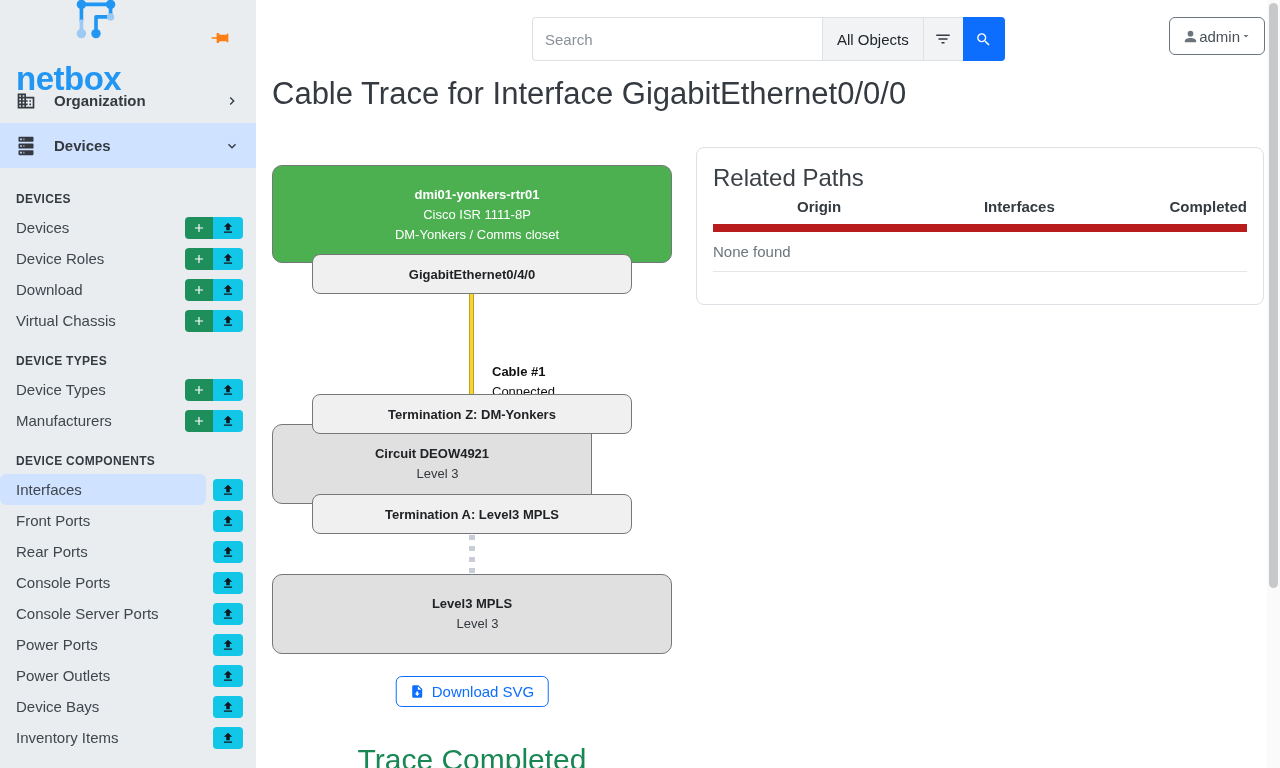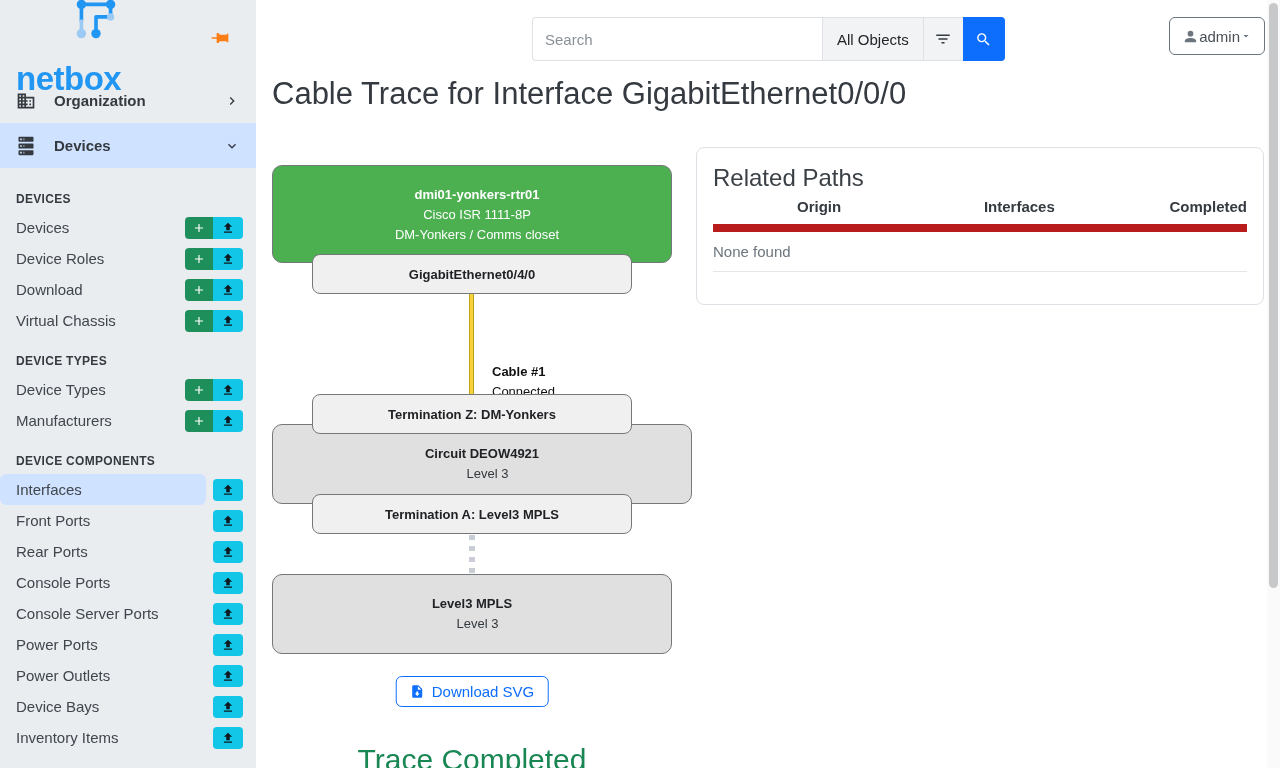--- a/index.html
+++ b/index.html
@@ -47,21 +47,21 @@
   
   .trace-col { position:relative; width:400px; height:610px; margin-top:18px; flex:0 0 auto; }
   .tbox { position:absolute; border:1px solid #75787b; text-align:center; }
   .box-device { left:0; width:400px; top:0; height:98px; background:#4caf50; border-radius:10px; color:#fff; padding-top:19px;padding-left:10px; }
   .box-device .bname { font-size:13px; font-weight:bold; line-height:20px; }
   .box-device .bsub { font-size:13px; line-height:20px; }
   .box-port { left:40px; width:320px; height:40px; background:#f0f0f0; border-radius:8px; font-size:13px; font-weight:bold; color:#202225; display:flex; align-items:center; justify-content:center; }
   .box-iface { top:89px; }
   .box-termz { top:229px; }
   .box-terma { top:329px; }
-  .box-circuit { left:0; width:420px; top:259px; height:80px; background:#e0e0e0; border-radius:10px; padding-top:19px; }
+  .box-circuit { left:0; width:320px; top:259px; height:80px; background:#e0e0e0; border-radius:10px; padding-top:19px; }
   .box-far { left:0; width:400px; top:409px; height:80px; background:#e0e0e0; border-radius:10px; padding-top:19px; }
   .gray-name { font-size:13px; font-weight:bold; color:#202225; line-height:20px; }
   .gray-sub { font-size:13px; color:#33383d; line-height:20px;padding-left:11px; }
   .cable-line { position:absolute; left:197px; top:129px; width:5px; height:100px; background:#f7d23d; border-left:1px solid #bfa016; border-right:1px solid #bfa016; }
   .cable-label { position:absolute; left:220px; top:151px; text-align:left;margin-top:46px; }
   .cable-label div { font-size:13px; color:#111; line-height:20px; }
   .cable-label .cl-name { font-weight:bold; }
   .dash-line { position:absolute; left:197px; top:370px; width:6px; height:39px;
                background:repeating-linear-gradient(to bottom,#c9ced6 0 5px,transparent 5px 11px); }
   .dl-btn { position:absolute; left:50%; transform:translateX(-50%); top:511px; height:31px; background:#fff; border:1px solid #0d6efd; border-radius:6px; color:#0d6efd; font-size:15px; display:flex; align-items:center; gap:7px; padding:0 13px; cursor:pointer; white-space:nowrap; }

